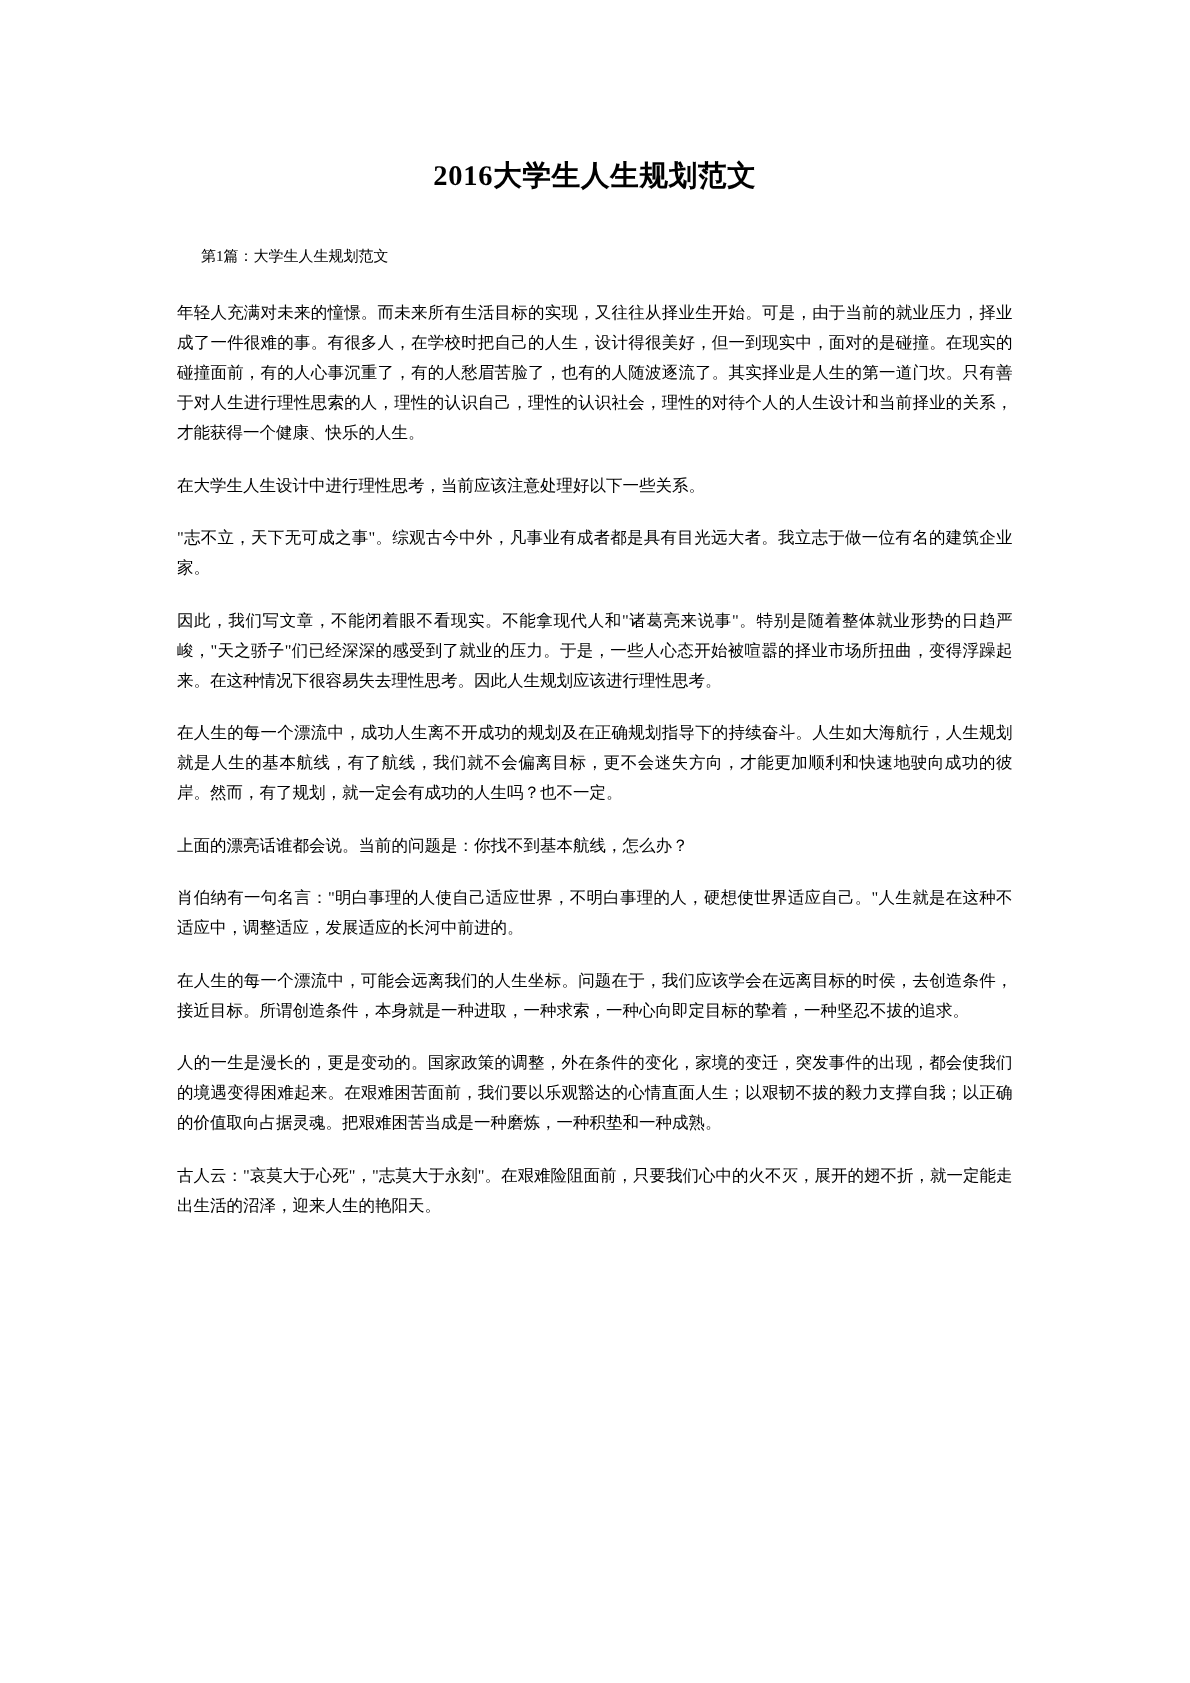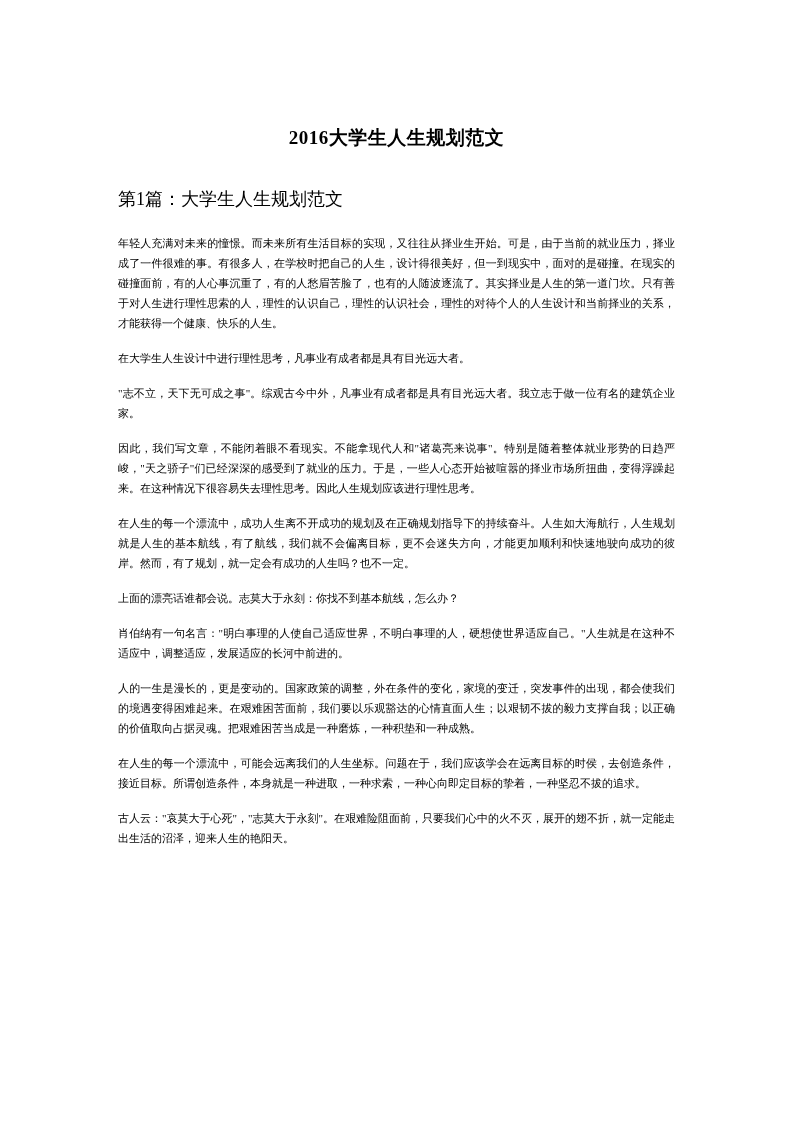--- a/index.html
+++ b/index.html
@@ -19,46 +19,46 @@
     height: 1122px;
     box-sizing: border-box;
     padding: 96px 118px 80px 118px;
     position: relative;
   }
   .doc-title {
     text-align: center;
     font-size: 19px;
     font-weight: bold;
     letter-spacing: 0.5px;
-    margin: 28px 0 30px 0;
+    margin: 8px 0 30px 0;
     line-height: 1.5;
   }
   .subtitle {
-    font-size: 18px;
+    font-size: 10px;
     line-height: 1.8;
-    margin: 0 0 18px 0;
+    margin: 0 0 18px 16px;
     text-align: justify;
   }
   .para {
     font-size: 11px;
     line-height: 1.82;
     margin: 0 0 15px 0;
     text-align: justify;
     text-justify: inter-ideograph;
   }
 </style>
 </head>
 <body>
 
 <div class="page">
   <h1 class="doc-title">2016大学生人生规划范文</h1>
   <p class="subtitle">第1篇：大学生人生规划范文</p>
   <p class="para">年轻人充满对未来的憧憬。而未来所有生活目标的实现，又往往从择业生开始。可是，由于当前的就业压力，择业成了一件很难的事。有很多人，在学校时把自己的人生，设计得很美好，但一到现实中，面对的是碰撞。在现实的碰撞面前，有的人心事沉重了，有的人愁眉苦脸了，也有的人随波逐流了。其实择业是人生的第一道门坎。只有善于对人生进行理性思索的人，理性的认识自己，理性的认识社会，理性的对待个人的人生设计和当前择业的关系，才能获得一个健康、快乐的人生。</p>
-  <p class="para">在大学生人生设计中进行理性思考，凡事业有成者都是具有目光远大者。</p>
+  <p class="para">在大学生人生设计中进行理性思考，当前应该注意处理好以下一些关系。</p>
   <p class="para">"志不立，天下无可成之事"。综观古今中外，凡事业有成者都是具有目光远大者。我立志于做一位有名的建筑企业家。</p>
   <p class="para">因此，我们写文章，不能闭着眼不看现实。不能拿现代人和"诸葛亮来说事"。特别是随着整体就业形势的日趋严峻，"天之骄子"们已经深深的感受到了就业的压力。于是，一些人心态开始被喧嚣的择业市场所扭曲，变得浮躁起来。在这种情况下很容易失去理性思考。因此人生规划应该进行理性思考。</p>
   <p class="para">在人生的每一个漂流中，成功人生离不开成功的规划及在正确规划指导下的持续奋斗。人生如大海航行，人生规划就是人生的基本航线，有了航线，我们就不会偏离目标，更不会迷失方向，才能更加顺利和快速地驶向成功的彼岸。然而，有了规划，就一定会有成功的人生吗？也不一定。</p>
-  <p class="para">上面的漂亮话谁都会说。志莫大于永刻：你找不到基本航线，怎么办？</p>
+  <p class="para">上面的漂亮话谁都会说。当前的问题是：你找不到基本航线，怎么办？</p>
   <p class="para">肖伯纳有一句名言："明白事理的人使自己适应世界，不明白事理的人，硬想使世界适应自己。"人生就是在这种不适应中，调整适应，发展适应的长河中前进的。</p>
+  <p class="para">在人生的每一个漂流中，可能会远离我们的人生坐标。问题在于，我们应该学会在远离目标的时侯，去创造条件，接近目标。所谓创造条件，本身就是一种进取，一种求索，一种心向即定目标的挚着，一种坚忍不拔的追求。</p>
   <p class="para">人的一生是漫长的，更是变动的。国家政策的调整，外在条件的变化，家境的变迁，突发事件的出现，都会使我们的境遇变得困难起来。在艰难困苦面前，我们要以乐观豁达的心情直面人生；以艰韧不拔的毅力支撑自我；以正确的价值取向占据灵魂。把艰难困苦当成是一种磨炼，一种积垫和一种成熟。</p>
-  <p class="para">在人生的每一个漂流中，可能会远离我们的人生坐标。问题在于，我们应该学会在远离目标的时侯，去创造条件，接近目标。所谓创造条件，本身就是一种进取，一种求索，一种心向即定目标的挚着，一种坚忍不拔的追求。</p>
   <p class="para">古人云："哀莫大于心死"，"志莫大于永刻"。在艰难险阻面前，只要我们心中的火不灭，展开的翅不折，就一定能走出生活的沼泽，迎来人生的艳阳天。</p>
 </div>
 
 </body></html>

